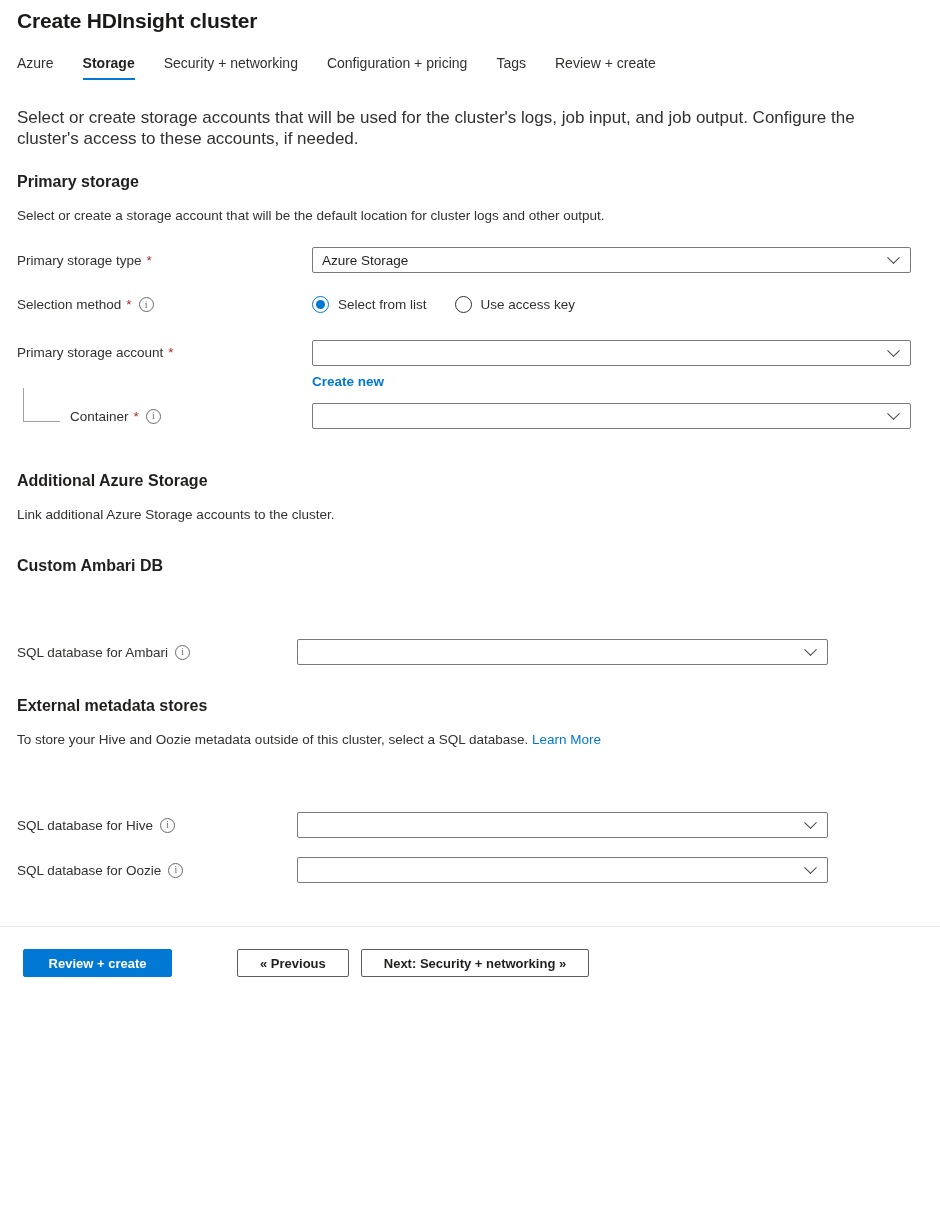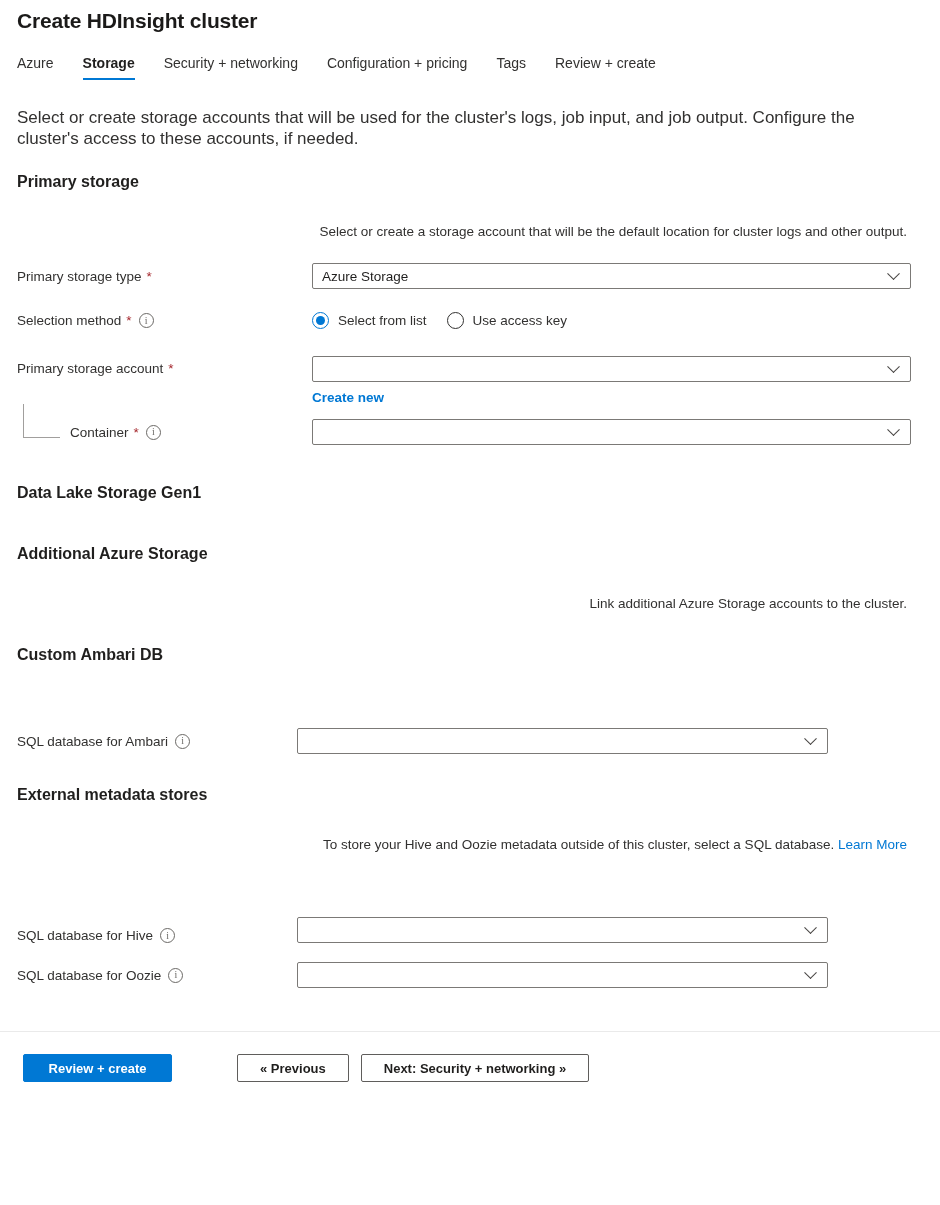--- a/index.html
+++ b/index.html
@@ -61,21 +61,21 @@
     justify-content: space-between; padding: 0 12px 0 9px;
     font-size: 13.5px; color: #201f1e; cursor: pointer;
   }
   .chevron {
     width: 9px; height: 9px; flex: none;
     border-right: 1.6px solid #484644; border-bottom: 1.6px solid #484644;
     transform: rotate(45deg) translate(-2px, -2px);
   }
 
   
-  .radio-group { display: flex; align-items: center; gap: 20px; }
+  .radio-group { display: flex; align-items: center; gap: 28px; }
   .radio { display: flex; align-items: center; gap: 9px; font-size: 13.5px; color: #323130; cursor: pointer; }
   .radio-circle {
     width: 17px; height: 17px; border-radius: 50%; flex: none;
     border: 1px solid #323130; background: #fff;
     display: flex; align-items: center; justify-content: center;
   }
   .radio-circle.selected { border: 1.5px solid #0078d4; }
   .radio-circle.selected::after {
     content: ""; width: 9px; height: 9px; border-radius: 50%; background: #0078d4;
   }
@@ -87,34 +87,34 @@
   .label-cell.with-connector { position: relative; }
   .connector {
     position: absolute; left: 6px; top: -21px;
     width: 37px; height: 34px;
     border-left: 1px solid #a19f9d; border-bottom: 1px solid #a19f9d;
   }
   .label-cell.with-connector .lbl { margin-left: 53px; }
 
   
   .mt-heading1 { margin-top: 24px; }
-  .mt-desc { margin-top: 30px; text-align: right; }
+  .mt-desc { margin-top: 14px; }
   .row-storage-type { margin-top: 21px; }
   .row-selection-method { margin-top: 23px; }
   .row-storage-account { margin-top: 27px; align-items: flex-start; }
   .create-new-wrap { margin-top: 6px; line-height: 18px; }
   .row-container { margin-top: 12px; }
   .mt-heading2 { margin-top: 39px; }
   .mt-desc2 { margin-top: 12px; }
   .row-dlsg-access { margin-top: 27px; }
   .mt-heading3 { margin-top: 43px; }
   .mt-heading4 { margin-top: 32px; }
   .row-sql-ambari { margin-top: 64px; }
   .mt-heading5 { margin-top: 32px; }
-  .row-sql-hive { margin-top: 62px; align-items: flex-end; }
+  .row-sql-hive { margin-top: 62px; }
   .row-sql-oozie { margin-top: 19px; }
 
   .divider { margin-top: 43px; height: 1px; background: #eaeaea; width: 940px; }
 
   
   .footer { display: flex; align-items: center; margin-top: 22px; padding-left: 23px; }
   .btn {
     height: 28px; font-size: 13px; font-weight: 700; border-radius: 2px;
     font-family: "Liberation Sans", sans-serif; cursor: pointer;
     display: inline-flex; align-items: center; justify-content: center;
@@ -201,21 +201,20 @@
       <span class="info-icon">i</span>
     </div>
     <div class="control-cell">
       <div class="select">
         <span></span>
         <span class="chevron"></span>
       </div>
     </div>
   </div>
 
-  <h2 class="section-heading mt-heading2">Data Lake Storage Gen1</h2>
 
 
   <h2 class="section-heading mt-heading3">Additional Azure Storage</h2>
   <p class="section-desc mt-desc">Link additional Azure Storage accounts to the cluster.</p>
 
   <h2 class="section-heading mt-heading4">Custom Ambari DB</h2>
 
   <div class="row narrow row-sql-ambari">
     <div class="label-cell">
       <span class="lbl">SQL database for Ambari</span>

